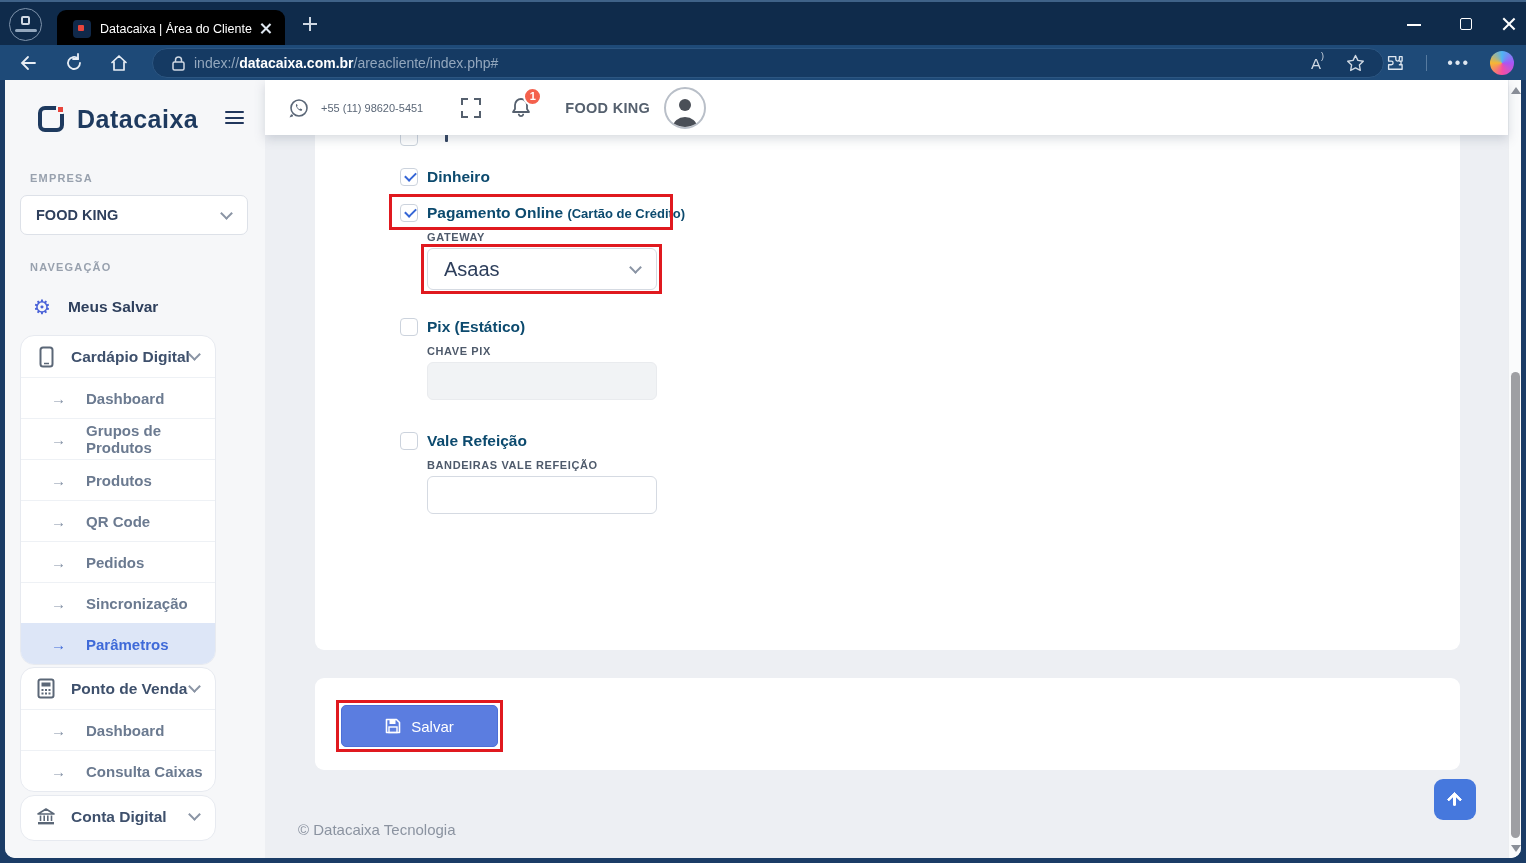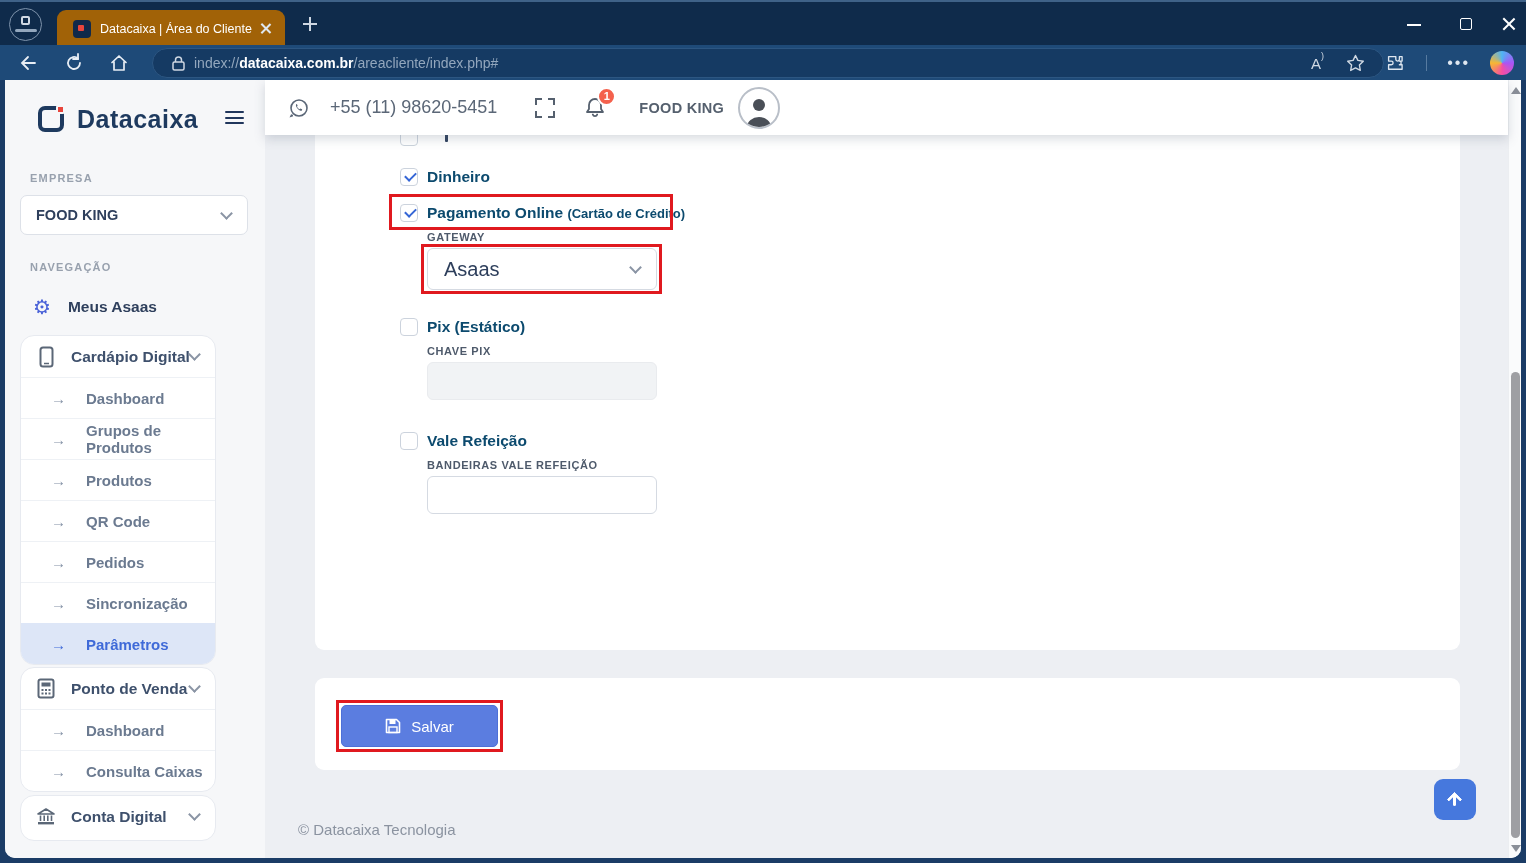--- a/index.html
+++ b/index.html
@@ -5,21 +5,21 @@
   * { margin:0; padding:0; box-sizing:border-box; }
   html,body { width:1526px; height:863px; overflow:hidden;
     font-family:"Liberation Sans", sans-serif; background:#0f2b4b; }
   .window { position:relative; width:1526px; height:863px; background:#1b3c66; }
 
   
   .titlebar { position:absolute; left:0; top:0; width:1526px; height:45px; background:#0f2b4b; border-top:2px solid #3f6288;}
   .ws-circle { position:absolute; left:9px; top:6px; width:33px; height:33px; border:1px solid #7e93ab; border-radius:50%; }
   .ws-circle .sq { position:absolute; left:11px; top:7px; width:9px; height:9px; border:2px solid #cfd8e3; border-radius:2px;}
   .ws-circle .txt { position:absolute; left:5px; top:20px; width:22px; height:3px; background:#93a7bd; border-radius:2px;}
-  .tab { position:absolute; left:57px; top:8px; width:228px; height:37px; background:#a16207; border-radius:9px 9px 0 0; display:flex; align-items:center; }
+  .tab { position:absolute; left:57px; top:8px; width:228px; height:37px; background:#000000; border-radius:9px 9px 0 0; display:flex; align-items:center; }
   .favicon { width:18px; height:18px; margin-left:16px; background:#10294a; border-radius:4px; position:relative; }
   .favicon i { position:absolute; left:5px; top:5px; width:6px; height:6px; background:#e8453c; border-radius:1px; }
   .tab-title { color:#fff; font-size:12.5px; margin-left:9px; flex:1; white-space:nowrap; overflow:hidden; }
   .xbars { position:relative; width:11px; height:11px; margin-right:14px; }
   .xbars::before,.xbars::after { content:""; position:absolute; left:5px; top:-1px; width:1.6px; height:13px; background:#dfe7f0; }
   .xbars::before { transform:rotate(45deg);} .xbars::after { transform:rotate(-45deg);}
   .plus { position:absolute; left:303px; top:15px; width:14px; height:14px; }
   .plus::before { content:""; position:absolute; left:6px; top:0; width:2px; height:14px; background:#cfd8e3;}
   .plus::after { content:""; position:absolute; left:0; top:6px; width:14px; height:2px; background:#cfd8e3;}
   .winbtn { position:absolute; top:12px; width:20px; height:20px; }
@@ -191,21 +191,21 @@
           </div>
       </div>
       <div class="sec-label" style="top:92px">EMPRESA</div>
       <div class="cselect">
         <span>FOOD KING</span>
         <i class="chev"></i>
       </div>
       <div class="sec-label" style="top:181px">NAVEGAÇÃO</div>
       <div class="meus">
         <span class="gear">⚙</span>
-        <span class="t">Meus Asaas</span>
+        <span class="t">Meus Salvar</span>
       </div>
 
       <div class="navcard" style="top:255px">
         <div class="gh">
           <span class="gi">
             <svg width="15" height="22" viewBox="0 0 15 22">
                 <rect x="1.5" y="1.5" width="12" height="19" rx="2.5" stroke="#5b6777" stroke-width="2" fill="none"></rect>
                 <line x1="5" y1="17.5" x2="10" y2="17.5" stroke="#5b6777" stroke-width="1.6"></line>
               </svg>
           </span>
@@ -291,21 +291,21 @@
       </div>
     </div>
 
     <div class="hdr">
       <div class="hdr-item" style="margin-left:24px">
         <svg width="20" height="20" viewBox="0 0 20 20">
             <circle cx="10" cy="10" r="8" stroke="#5b6777" stroke-width="1.6" fill="none"></circle>
             <path d="M2.8 16.5 L2 18.2 4 17.6" stroke="#5b6777" stroke-width="1.6" fill="none"></path>
             <path d="M7 6.5 c-.7 2.5 3 6.5 5.8 6.3 l.4-1.6 -1.9-.8 -.8.8 c-1-.4-2.2-1.6-2.6-2.6 l.8-.7 -.8-1.9z" fill="#5b6777"></path>
           </svg>
-        <span style="margin-left:21px; font-size:18px">+55 (11) 98620-5451</span>
+        <span style="margin-left:12px; font-size:11px">+55 (11) 98620-5451</span>
       </div>
       <div style="margin-left:38px" class="fsic">
           <i></i>
           <i></i>
           <i></i>
           <i></i>
         </div>
       <div class="bellwrap" style="margin-left:28px">
         <svg width="24" height="25" viewBox="0 0 24 25">
             <path d="M12 4 a6 6 0 0 1 6 6 v4 l2 3 H4 l2-3 v-4 a6 6 0 0 1 6-6z" stroke="#55606e" stroke-width="1.8" fill="none" stroke-linejoin="round"></path>

